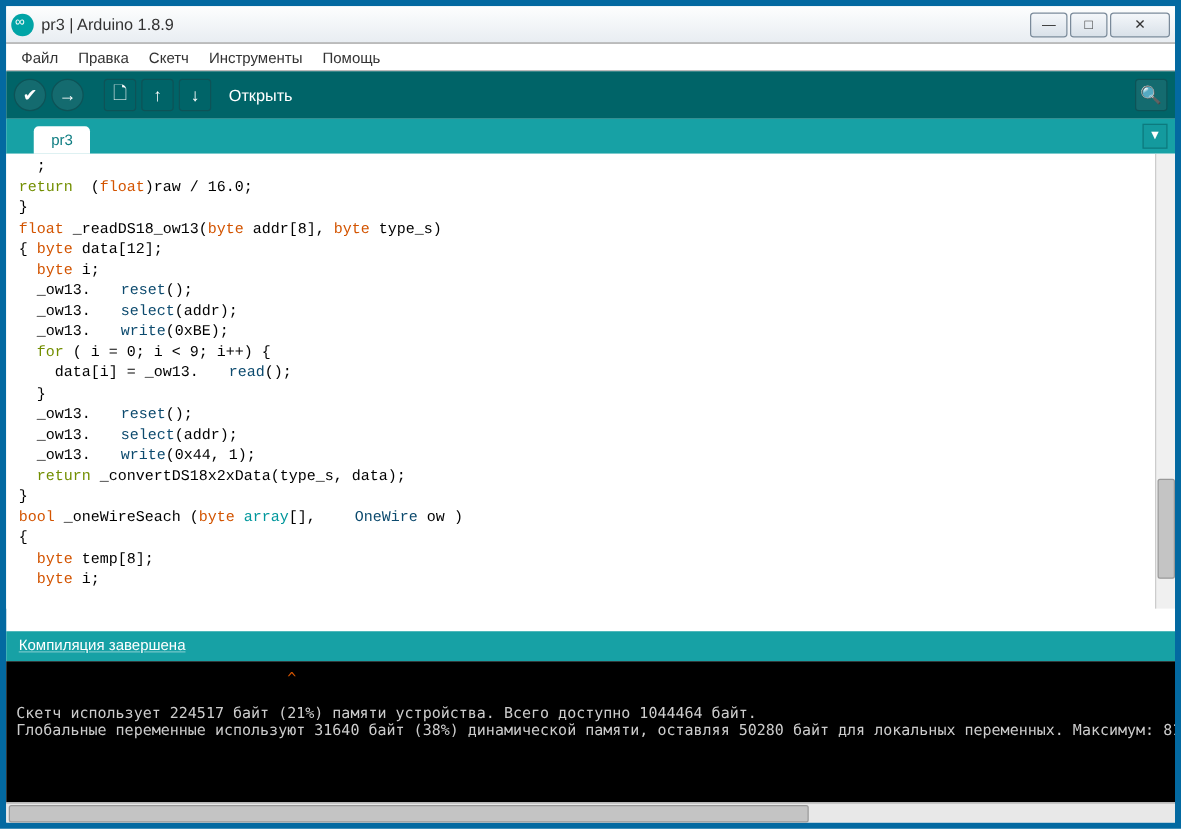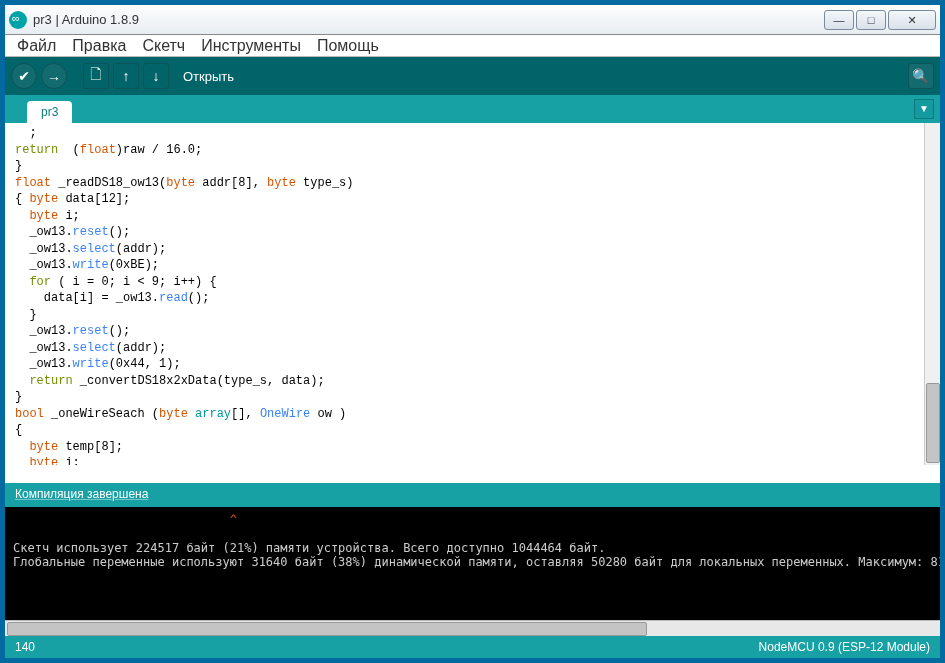--- a/index.html
+++ b/index.html
@@ -6,36 +6,36 @@
 body { font-family: "Segoe UI", Tahoma, sans-serif; font-size: 12px; background: #fff; overflow: hidden; }
 .window { width: 945px; height: 663px; border: 5px solid #0369a1; background: #fff; display: flex; flex-direction: column; position: relative; }
 .titlebar { height: 30px; background: linear-gradient(#fdfefe, #e8edf2); border-bottom: 1px solid #888; display: flex; align-items: center; padding: 0 4px; }
 .titlebar .app-icon { width: 18px; height: 18px; background: #00a4a6; border-radius: 50%; margin-right: 6px; position: relative; }
 .titlebar .app-icon::after { content: "∞"; color: #fff; font-size: 11px; position: absolute; top: 1px; left: 3px; }
 .titlebar .title { flex: 1; color: #333; font-size: 13px; }
 .titlebar .winbtns { display: flex; gap: 2px; }
 .winbtn { width: 30px; height: 20px; border: 1px solid #7a8a9a; background: linear-gradient(#f4f7fa, #d9e1e9); border-radius: 3px; font-size: 11px; line-height: 18px; text-align: center; cursor: pointer; color: #333; }
 .winbtn.close { width: 48px; }
 .menubar { height: 22px; background: #fff; border-bottom: 1px solid #bbb; display: flex; align-items: center; padding: 0 6px; gap: 4px; }
-.menuitem { padding: 2px 6px; color: #333; cursor: pointer; font-size: 16px; }
+.menuitem { padding: 2px 6px; color: #333; cursor: pointer; font-size: 12px; }
 .toolbar { height: 38px; background: #006468; display: flex; align-items: center; padding: 0 6px; gap: 4px; }
 .tbtn { width: 26px; height: 26px; border-radius: 50%; background: #146b6f; border: 1px solid #0d5357; display: flex; align-items: center; justify-content: center; cursor: pointer; color: #fff; font-size: 14px; }
 .tbtn.sq { border-radius: 3px; background: transparent; border: 1px solid #0d5357; }
 .toolbar .label { color: #fff; margin-left: 10px; font-size: 13px; }
 .toolbar .spacer { flex: 1; }
 .tbtn.serial { border-radius: 3px; }
 .tabstrip { height: 28px; background: #17a1a5; display: flex; align-items: flex-end; padding: 0 22px; position: relative; }
 .tab { background: #fff; color: #0e7d82; padding: 4px 14px 4px 14px; border-radius: 4px 4px 0 0; font-size: 12px; margin-top: 4px; cursor: pointer; }
 .tabstrip .dd { position: absolute; right: 6px; top: 4px; width: 20px; height: 20px; background: #149a9e; border: 1px solid #0d7a7e; color: #fff; text-align: center; line-height: 18px; cursor: pointer; font-size: 10px; }
 .editor { flex: 1; background: #fff; overflow: auto; position: relative; }
 .editor pre { padding: 2px 10px; font-family: Consolas, "Courier New", monospace; font-size: 12px; line-height: 16.5px; color: #000; white-space: pre; }
 .kw-type { color: #d35400; }
 .kw-ctrl { color: #728e00; }
 .kw-lit { color: #00979c; }
-.kw-func { color: #3b82f6; }
+.kw-func { color: #0c4a6e; margin-left: 24px; }
 .scroll-v { position: absolute; right: 0; top: 0; width: 16px; height: 100%; background: #f0f0f0; border-left: 1px solid #ccc; }
 .scroll-v .thumb { position: absolute; width: 14px; left: 1px; background: #c4c4c4; border: 1px solid #999; border-radius: 2px; }
 .statusline { height: 24px; background: #17a1a5; color: #fff; font-size: 12px; padding: 4px 10px; text-decoration: underline; text-decoration-color: rgba(255,255,255,0.4); margin-top: 18px; }
 .console { height: 113px; background: #000; color: #ccc; font-family: Consolas, monospace; font-size: 12px; padding: 6px 8px; overflow: hidden; position: relative; white-space: pre; }
 .console .caret { color: #d35400; }
 .hscroll { height: 16px; background: #e8e8e8; border-top: 1px solid #bbb; position: relative; }
 .hscroll .thumb { position: absolute; height: 14px; top: 1px; background: #c4c4c4; border: 1px solid #999; border-radius: 2px; }
 .footer { height: 22px; background: #17a1a5; color: #fff; display: flex; align-items: center; padding: 0 10px; font-size: 12px; }
 .footer .right { margin-left: auto; }
 </style>
@@ -115,18 +115,14 @@
 
   <div class="console"><span class="caret">                              ^</span>
 
 <span>Скетч использует 224517 байт (21%) памяти устройства. Всего доступно 1044464 байт.</span>
 <span>Глобальные переменные используют 31640 байт (38%) динамической памяти, оставляя 50280 байт для локальных переменных. Максимум: 8192</span></div>
 
   <div class="hscroll">
     <div class="thumb" style="left:2px;width:640px"></div>
   </div>
 
-  <div class="footer">
-    <span>140</span>
-    <span class="right">NodeMCU 0.9 (ESP-12 Module)</span>
-  </div>
 
 </div>
 
 </body></html>

